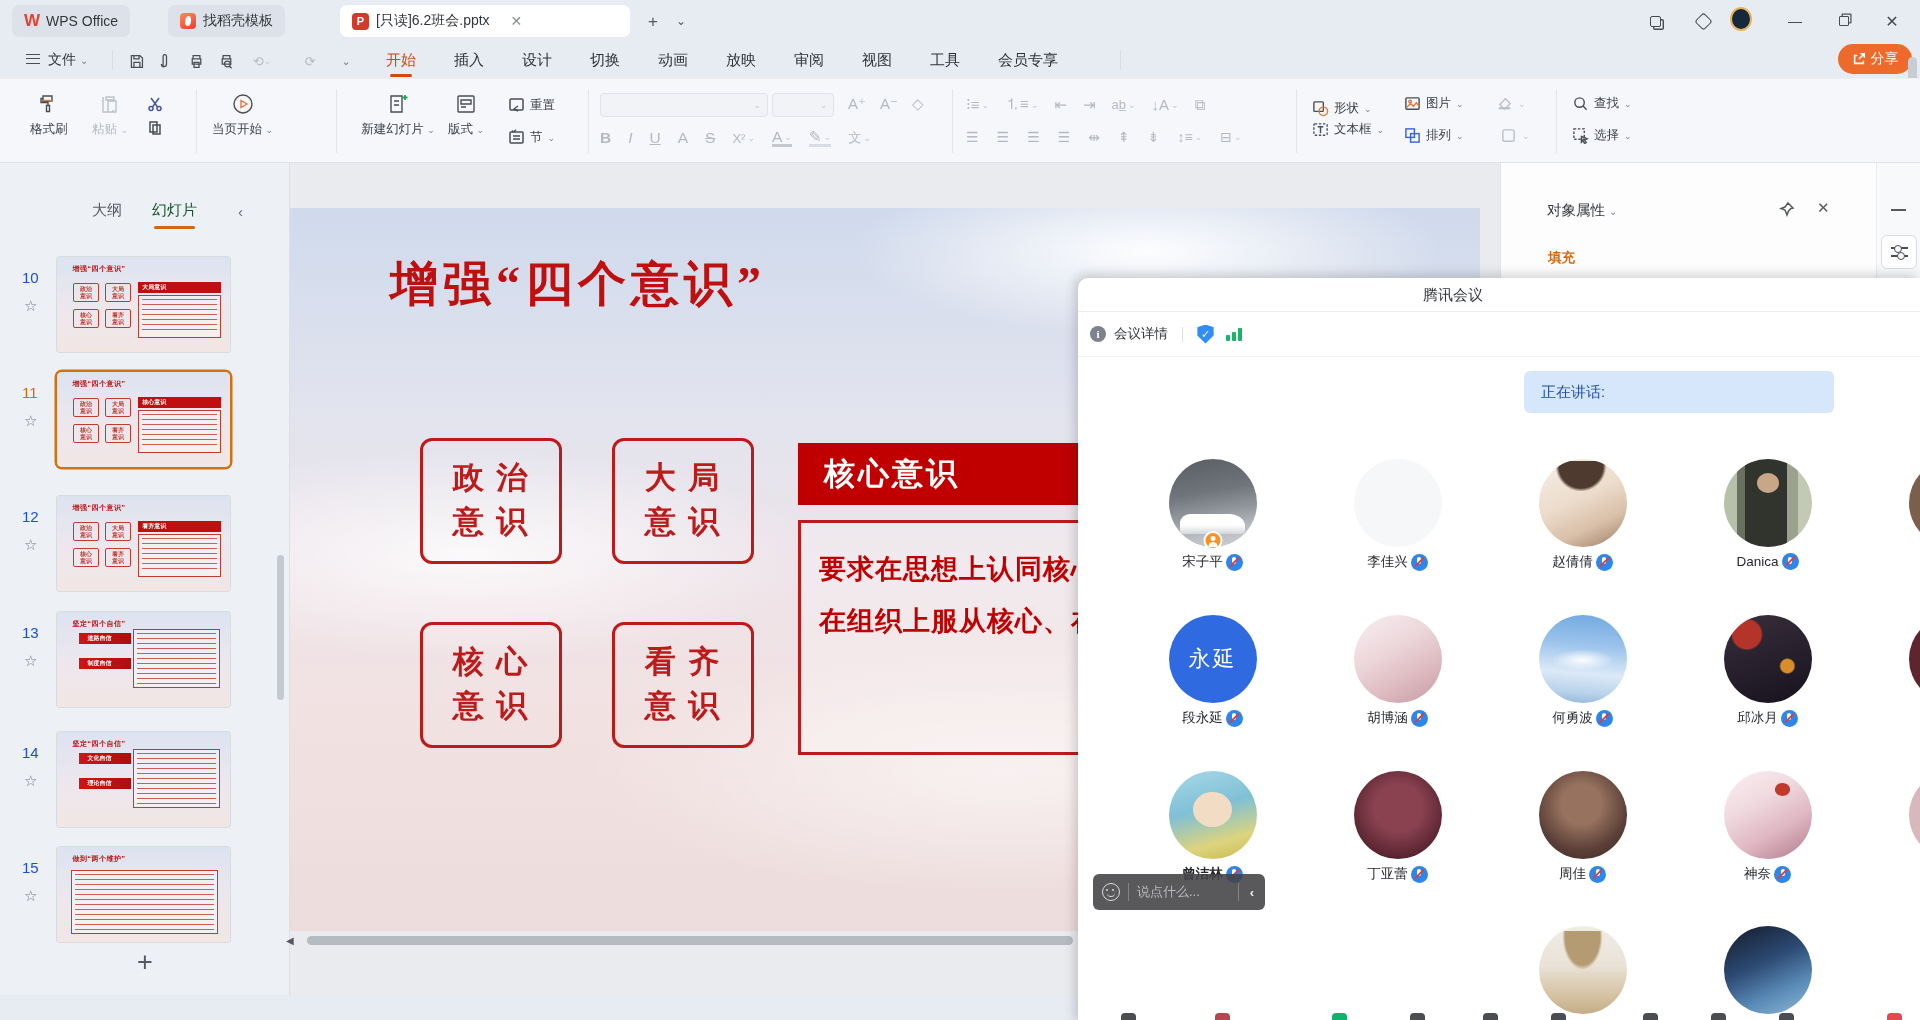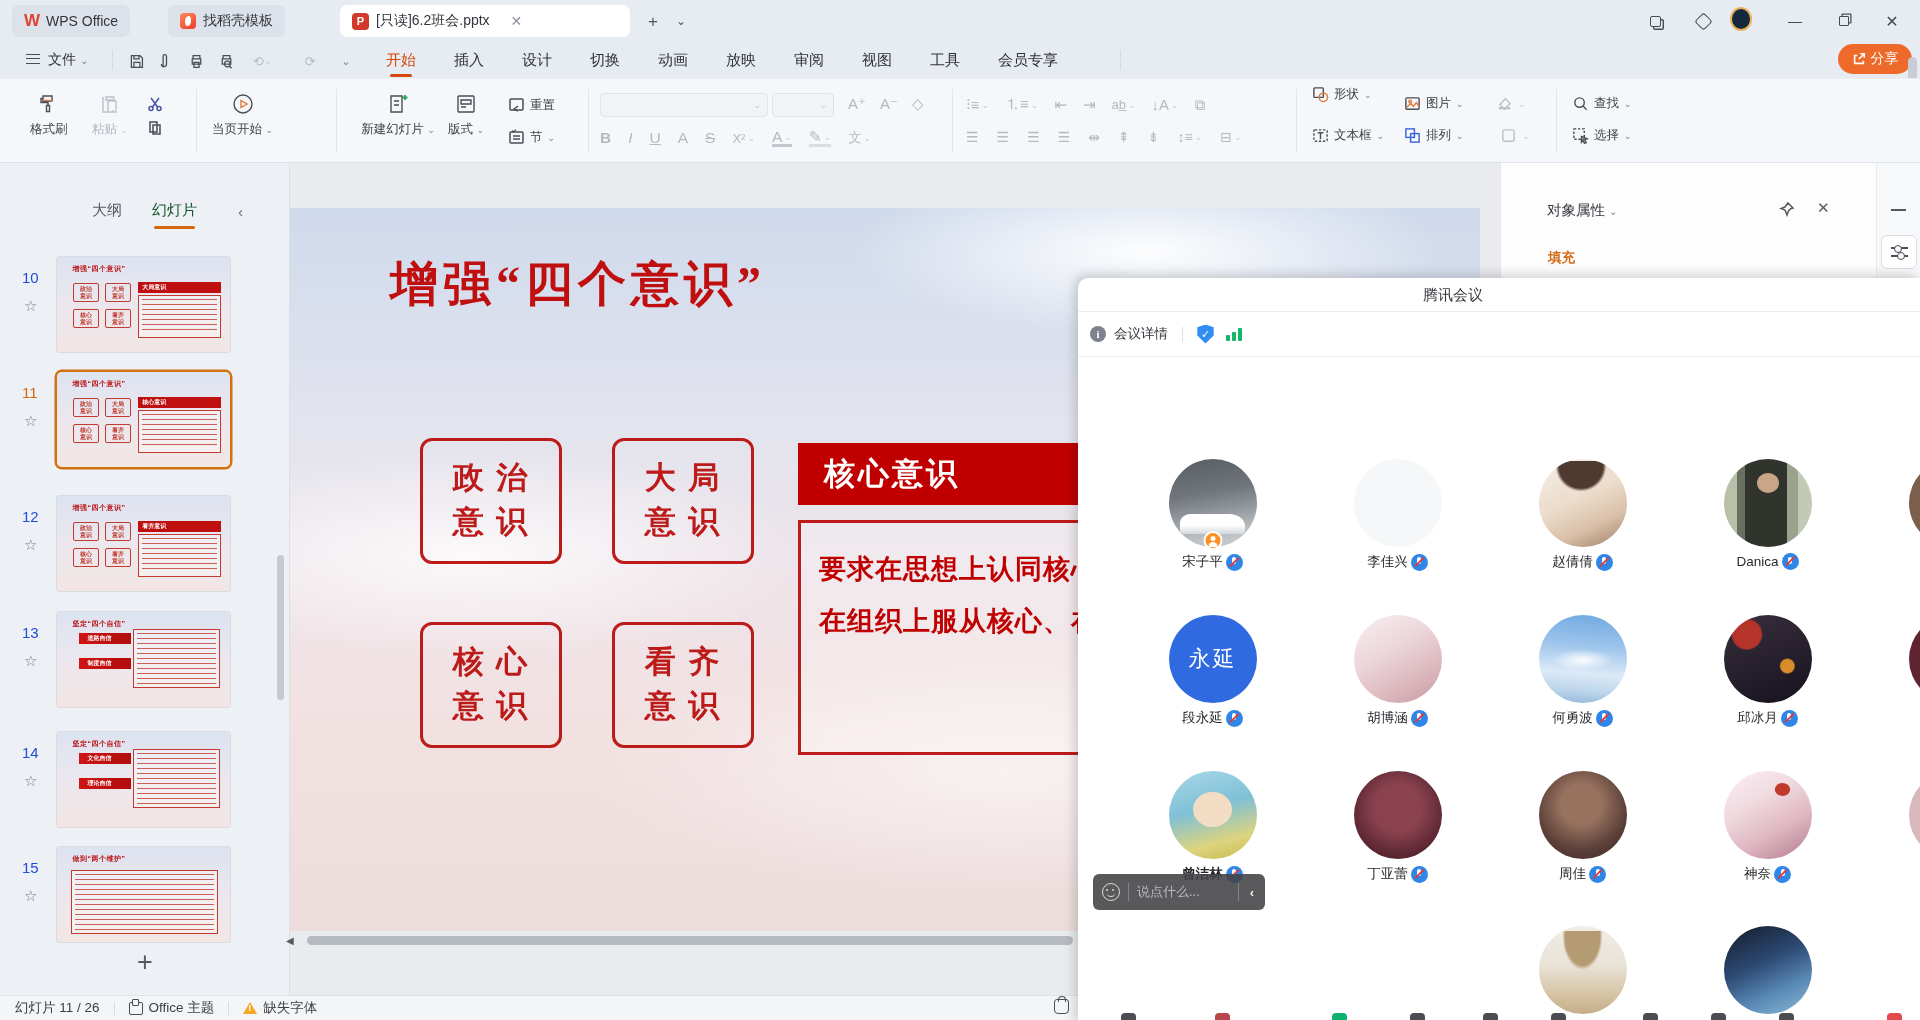--- a/index.html
+++ b/index.html
@@ -404,21 +404,21 @@
       <span class="g">☰</span>
       <span class="g">☰</span>
       <span class="g">☰</span>
       <span class="g">⇹</span>
       <span class="g">⇞</span>
       <span class="g">⇟</span>
       <span class="g">↕≡ <span class="chv dis">⌄</span></span>
       <span class="g">⊟ <span class="chv dis">⌄</span></span>
     </div>
     <div class="tb-div" style="left:1296px;"></div>
-    <div class="tbtn2" style="left:1312px; top:7px;">
+    <div class="tbtn2" style="left:1312px; top:21px;">
       <svg viewBox="0 0 18 18">
           <rect x="2" y="2" width="10" height="10" rx="1"></rect>
           <circle cx="12" cy="12" r="4.5" stroke="#e07b3a"></circle>
         </svg>
       <span>形状</span> 
         <span class="chv">⌄</span>
     </div>
     <div class="tbtn2" style="left:1404px; top:16px;">
       <svg viewBox="0 0 18 18">
           <rect x="2" y="3" width="14" height="12" rx="1"></rect>
@@ -428,21 +428,21 @@
       <span>图片</span> 
         <span class="chv">⌄</span>
     </div>
     <div class="tbtn2 dis" style="left:1496px; top:16px;">
       <svg viewBox="0 0 18 18">
           <path d="M4 10 10 4l5 5-6 6z"></path>
           <path d="M3 14h12" stroke-width="2.4"></path>
         </svg>
         <span class="chv dis">⌄</span>
     </div>
-    <div class="tbtn2" style="left:1312px; top:48px;">
+    <div class="tbtn2" style="left:1312px; top:42px;">
       <svg viewBox="0 0 18 18">
           <rect x="2" y="3" width="14" height="12" rx="1" stroke-dasharray="2.5 1.8"></rect>
           <path d="M6 6h6M9 6v7"></path>
         </svg>
       <span>文本框</span> 
         <span class="chv">⌄</span>
     </div>
     <div class="tbtn2" style="left:1404px; top:48px;">
       <svg viewBox="0 0 18 18" style="stroke:#3a62d8;">
           <rect x="2" y="2" width="9" height="9"></rect>
@@ -594,30 +594,20 @@
       </div>
     <div class="sbanner">核心意识</div>
     <div class="sbody">
       <div>要求在思想上认同核心、</div>
       <div>在组织上服从核心、在</div>
     </div>
   </div>
 
   <span class="hscroll-arrow">◀</span>
   <div class="hscroll"></div>
-  <div class="statusbar">
-    <span style="margin-left:15px;">幻灯片 11 / 26</span>
-    <span class="sb-div"></span>
-    <span class="theme-ic"></span>
-    <span>Office 主题</span>
-    <span class="sb-div"></span>
-    <span class="warn-tri"></span>
-    <span>缺失字体</span>
-    <span class="bag-ic"></span>
-  </div>
 
   <div class="props">
     <span class="props-title"><span>对象属性</span> <span class="mini-chev">⌄</span></span>
     <span class="props-pin">
       <svg class="pin-svg" viewBox="0 0 16 16">
           <path d="M9 2l5 5-2 .5L9.5 10 8 14 6 9 2 7.5 6 6z"></path>
         </svg></span>
     <span class="props-x">✕</span>
     <span class="props-fill">填充</span>
     <div class="props-strip">
@@ -639,20 +629,21 @@
       <span class="info-ic">i</span>
       <span class="m-detail">会议详情</span>
       <span class="m-vdiv"></span>
       <span class="shield">✓</span>
       <span class="sigbars">
           <i style="height:6px;"></i>
           <i style="height:9px;"></i>
           <i style="height:13px;"></i>
         </span>
     </div>
+    <div class="speaking">正在讲话:</div>
     <div id="pgrid">
         <div class="pcell" style="left: 42px; top: 181px;">
           <div class="pav">
             <div class="disc av-car-photo"></div>
             <span class="hbadge"></span>
           </div>
           <div class="plabel">
             <span>宋子平</span>
             <span class="mic"></span>
           </div>

